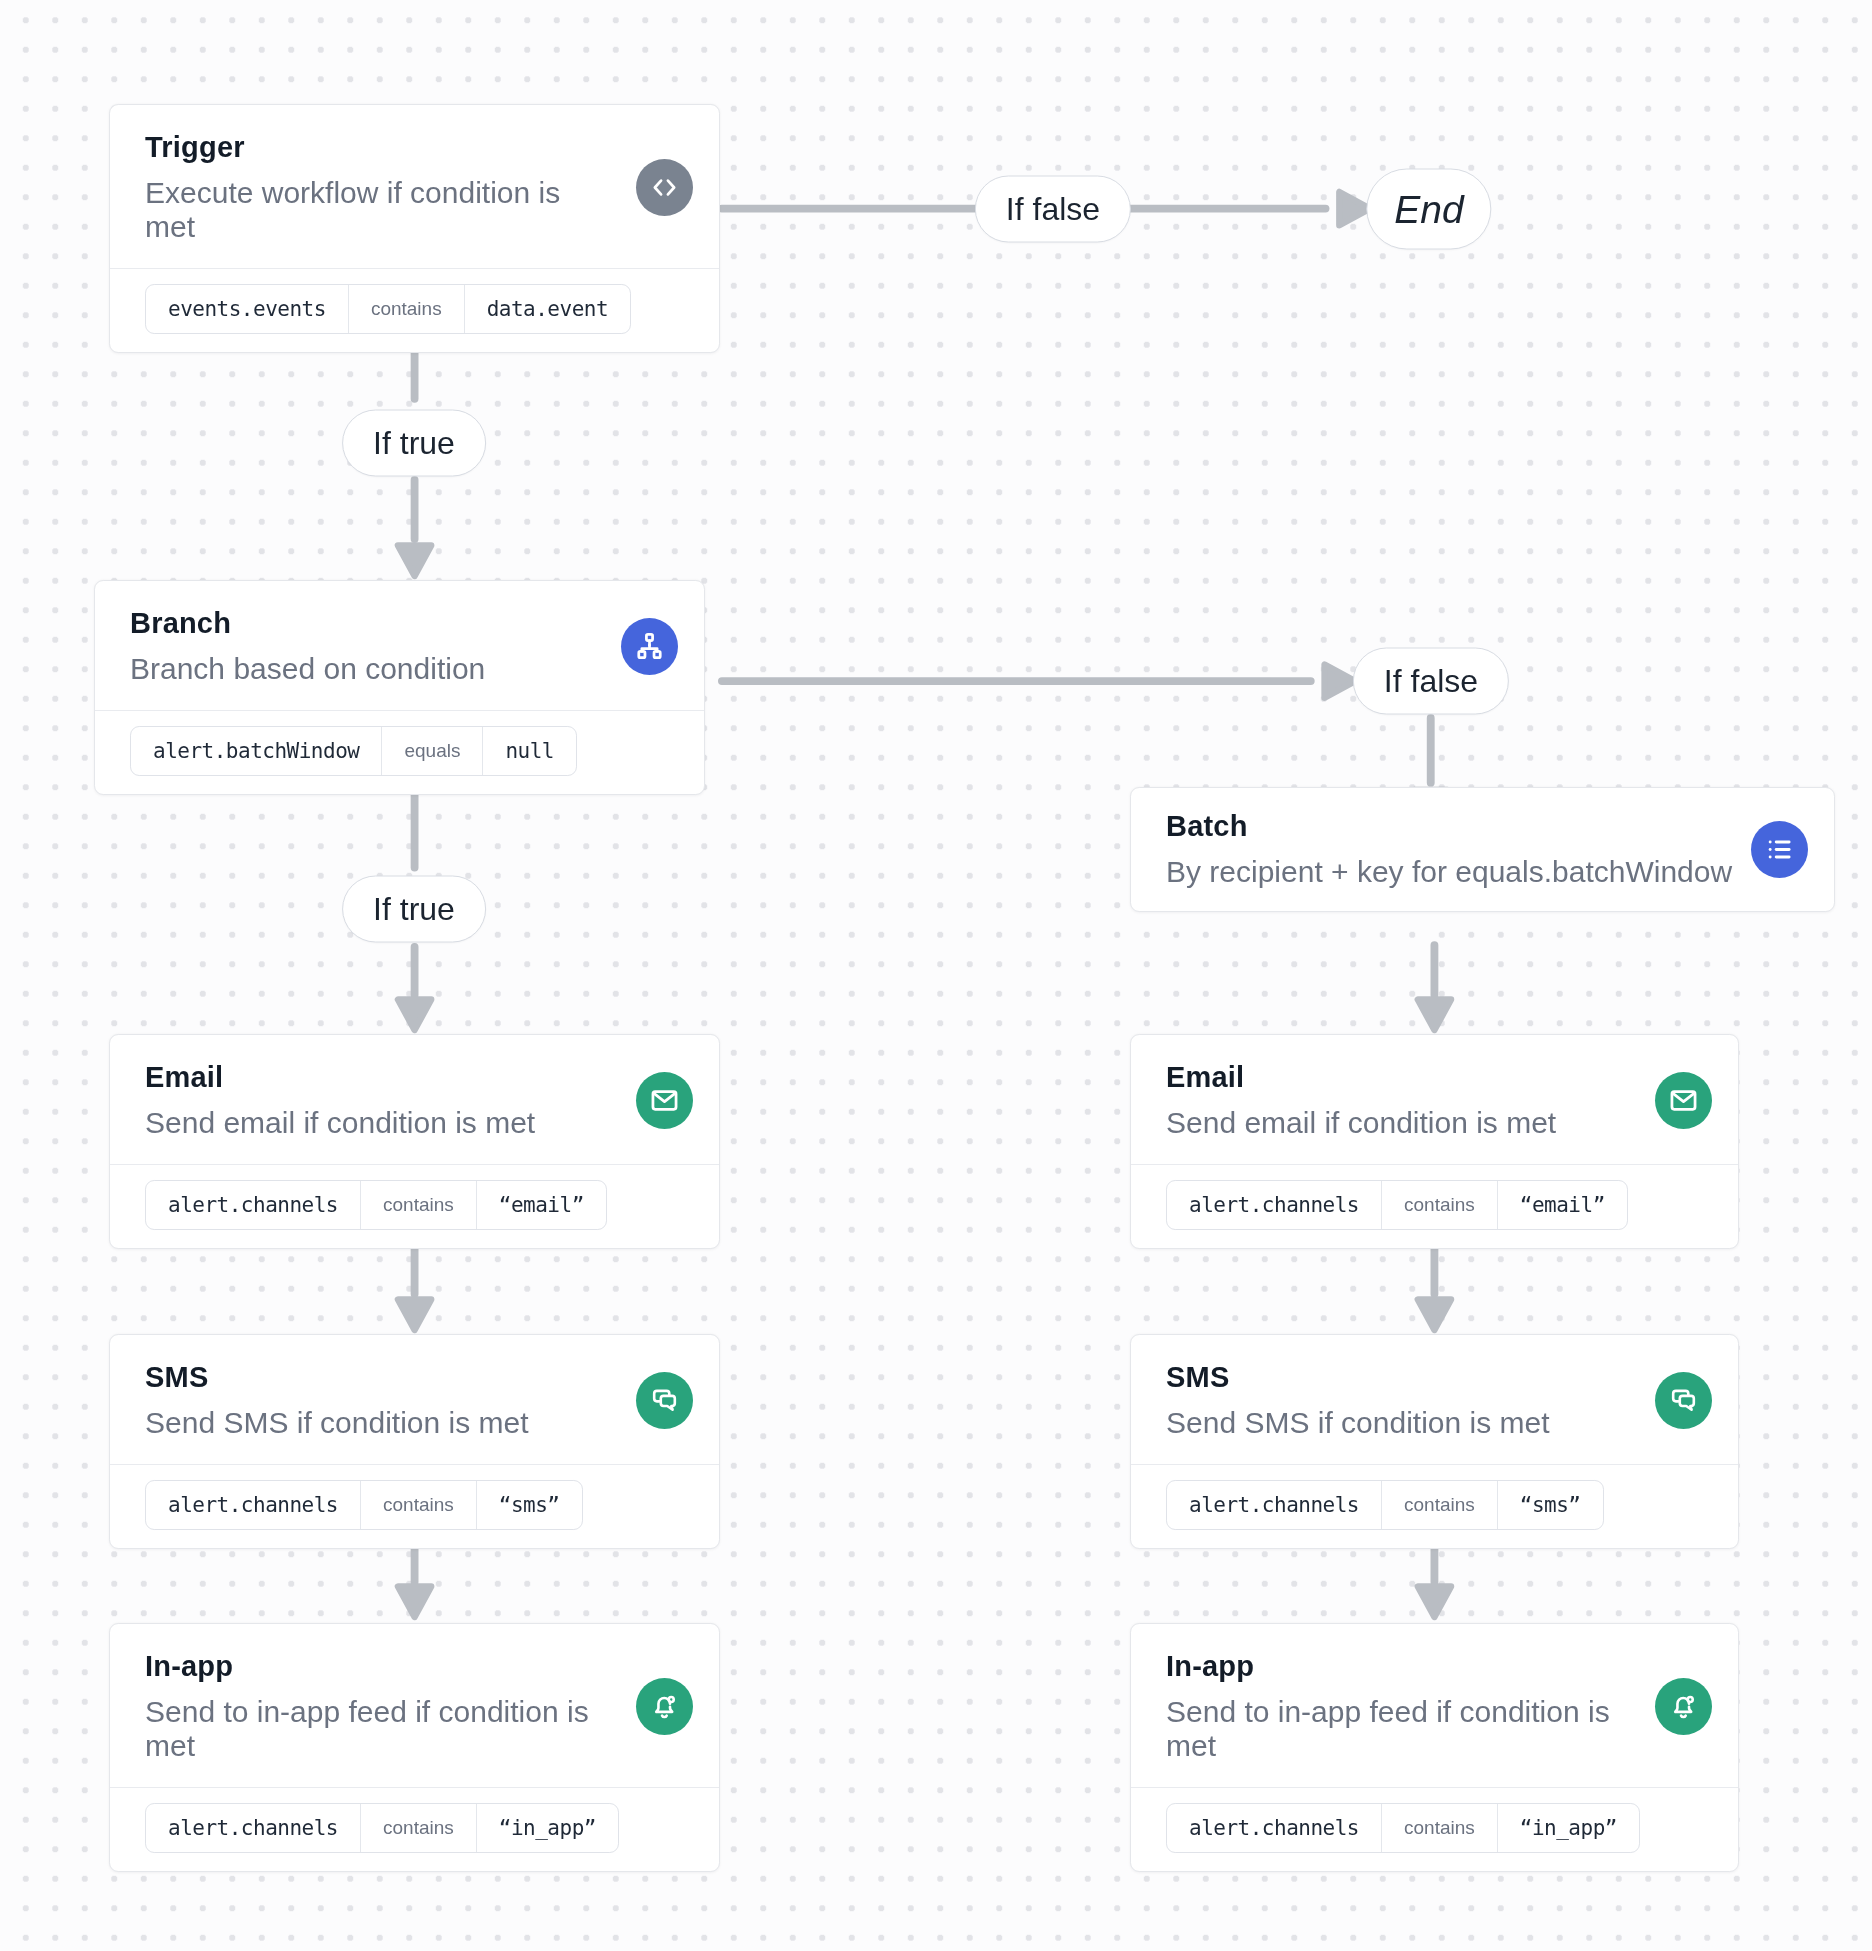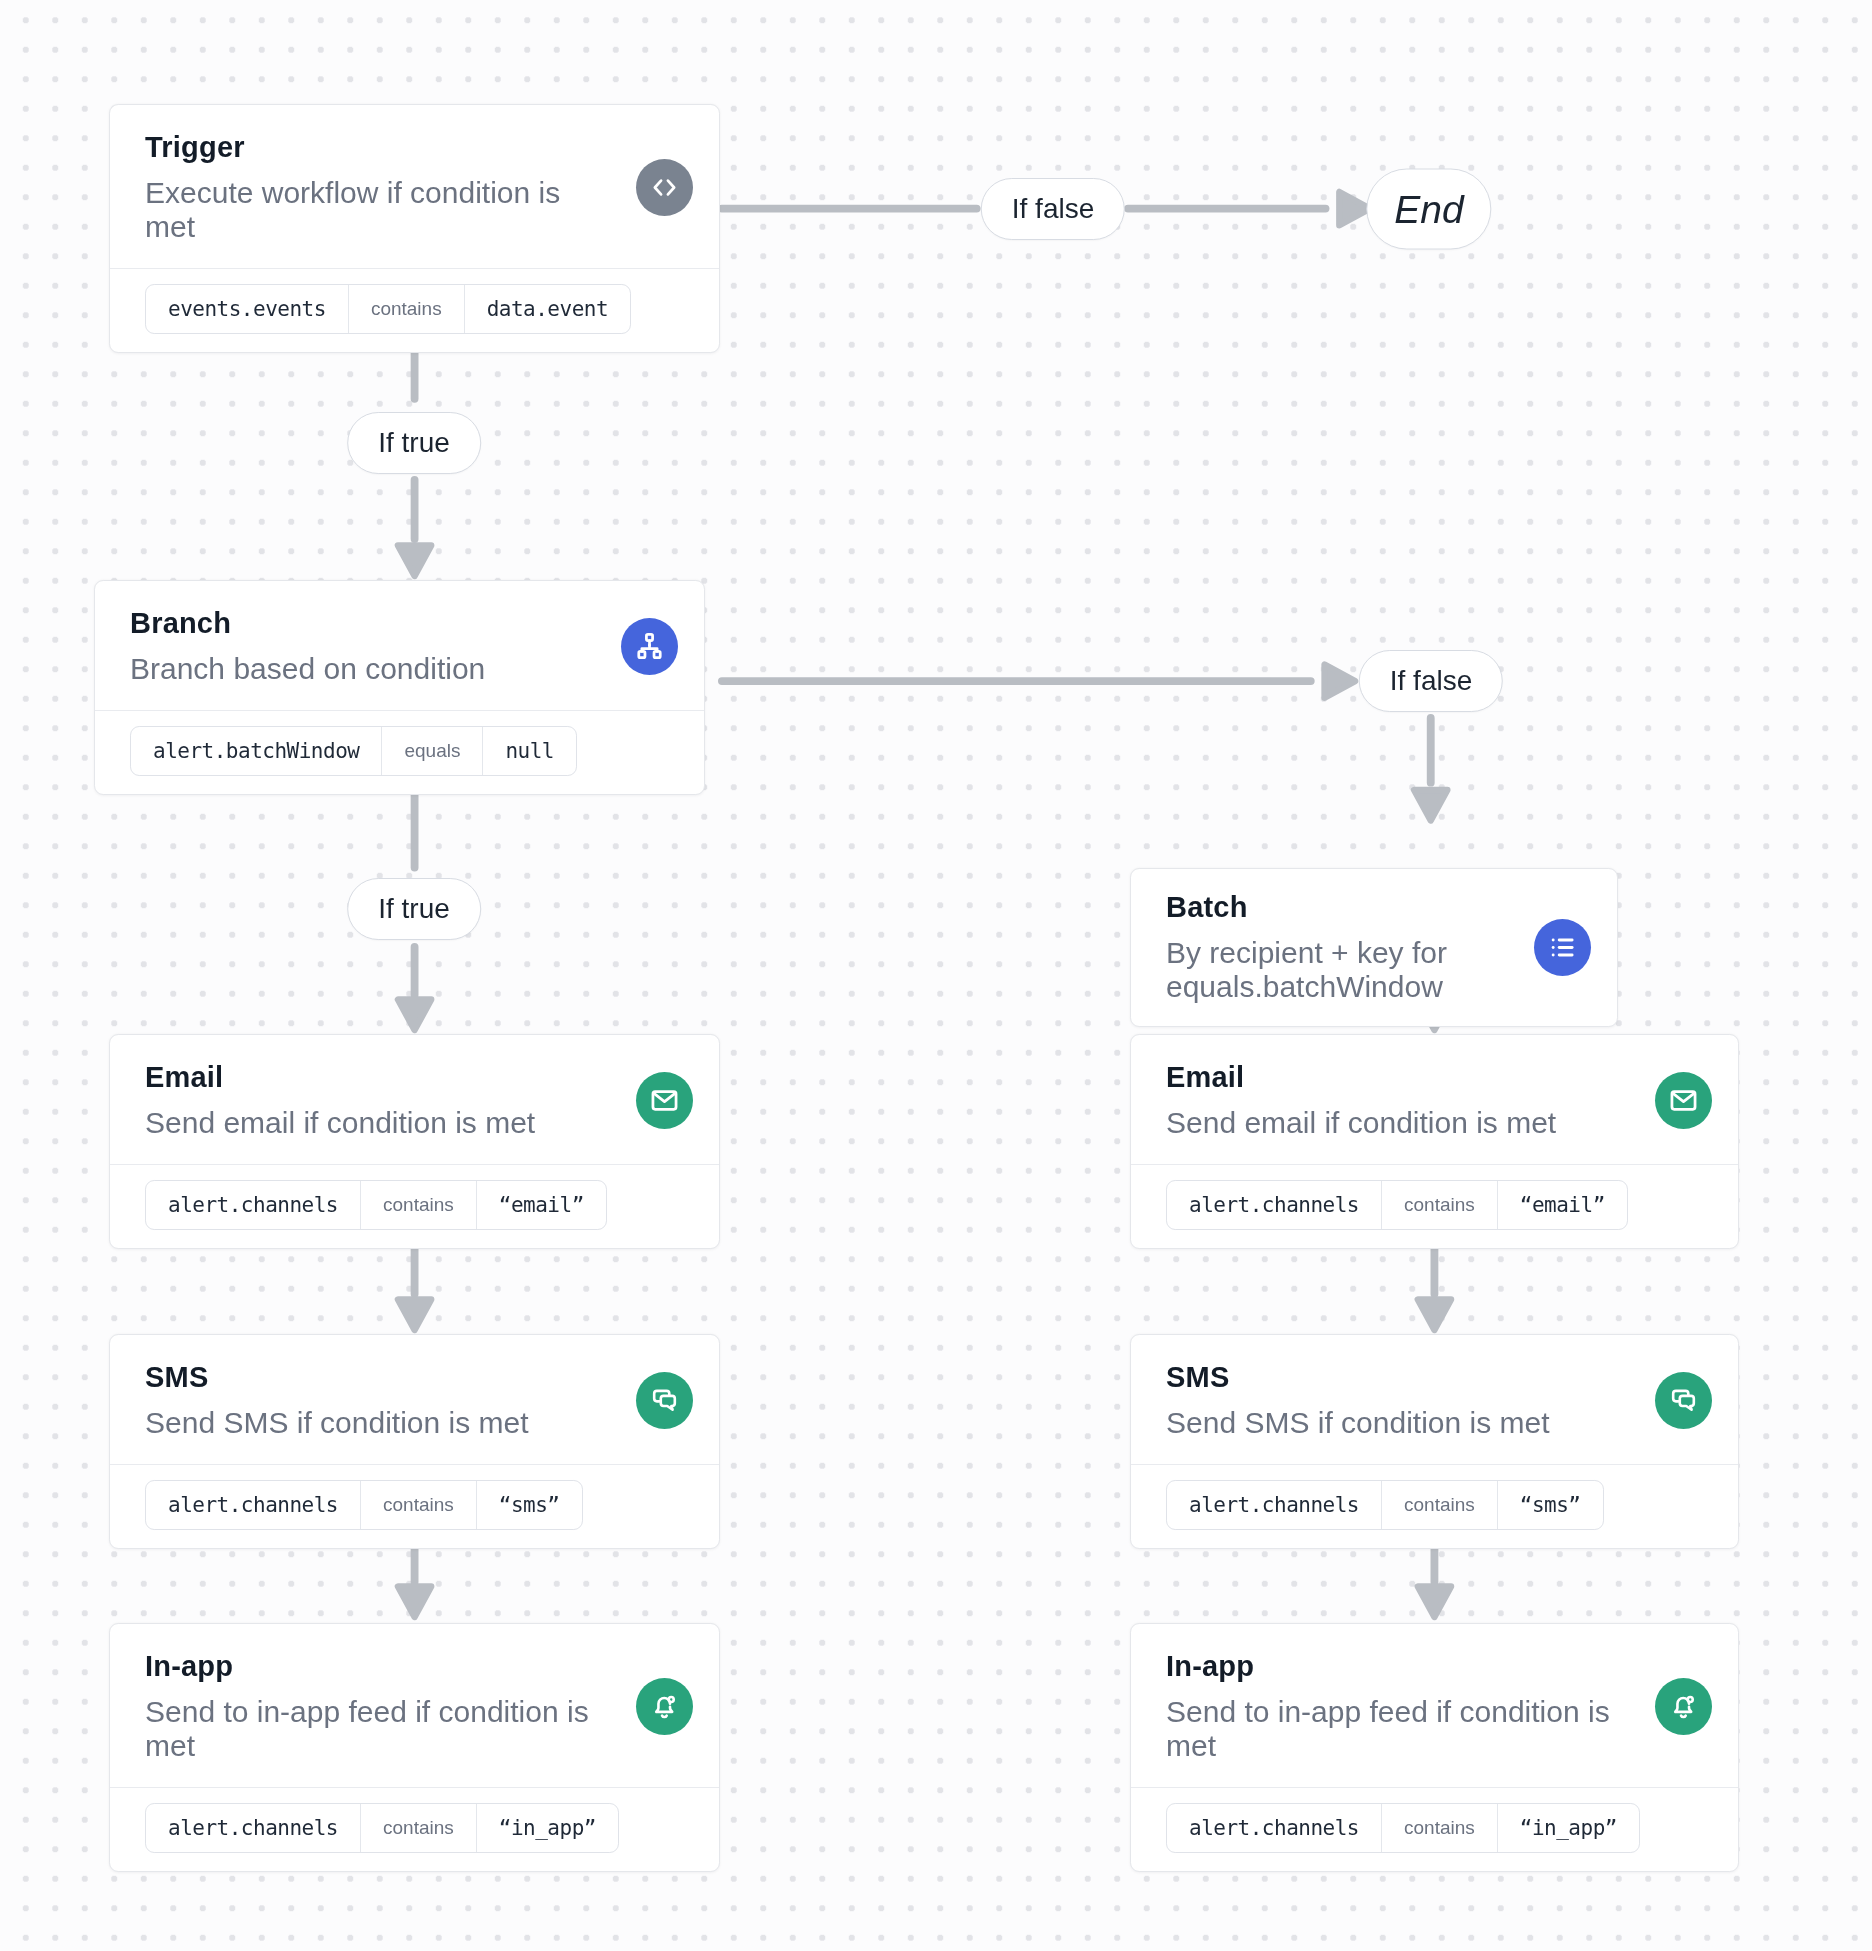--- a/index.html
+++ b/index.html
@@ -31,21 +31,21 @@
   .cond{border-top:0.9px solid #e9ebef;padding:14.8px 35px 18.5px;}
   .pill{display:inline-flex;align-items:stretch;border:1.4px solid #e0e3e9;border-radius:9.2px;background:#fff;overflow:hidden;}
   .seg{padding:12px 22px;display:flex;align-items:center;}
   .seg.mono{font-family:"DejaVu Sans Mono",monospace;font-size:21px;color:#1f2937;letter-spacing:-0.5px;}
   .seg.op{font-size:19px;color:#6b7280;}
   .seg + .seg{border-left:0.9px solid #e4e7ec;}
 
   .edge-pill{
     position:absolute;transform:translate(-50%,-50%);
     background:#fff;border:1.8px solid #d8dce3;border-radius:922px;
-    padding:14px 30px;font-size:28px;font-weight:500;color:#1b2430;
+    padding:14px 30px;font-size:32px;font-weight:500;color:#1b2430;
     box-shadow:0 0.9px 1.8px rgba(16,24,40,.03);white-space:nowrap;
   }
   .end-pill{padding:17.5px 27px;font-size:39px;font-style:italic;}
 </style>
 </head>
 <body>
 
 <div class="canvas">
 
   <svg class="wires" width="1873" height="1952" viewBox="0 0 2029 2115">
@@ -134,21 +134,21 @@
     </div>
     <div class="cond">
       <div class="pill">
         <span class="seg mono">alert.batchWindow</span>
         <span class="seg op">equals</span>
         <span class="seg mono">null</span>
       </div>
     </div>
   </div>
 
-  <div class="node" style="left:1130px;top:868px;width:488px;">
+  <div class="node" style="left:1130px;top:787px;width:705px;">
     <div class="hdr" style="padding:22px 26px 22px 35px;">
       <div class="titles">
         <div class="t">Batch</div>
         <div class="s">By recipient + key for equals.batchWindow</div>
       </div>
       <div class="circle c-blue">
         <svg viewBox="0 0 24 24" fill="none" stroke="#fff" stroke-width="2.1" stroke-linecap="round" stroke-linejoin="round">
           <path d="M5.2 6.5h.01"></path>
             <path d="M5.2 12h.01"></path>
             <path d="M5.2 17.5h.01"></path>

